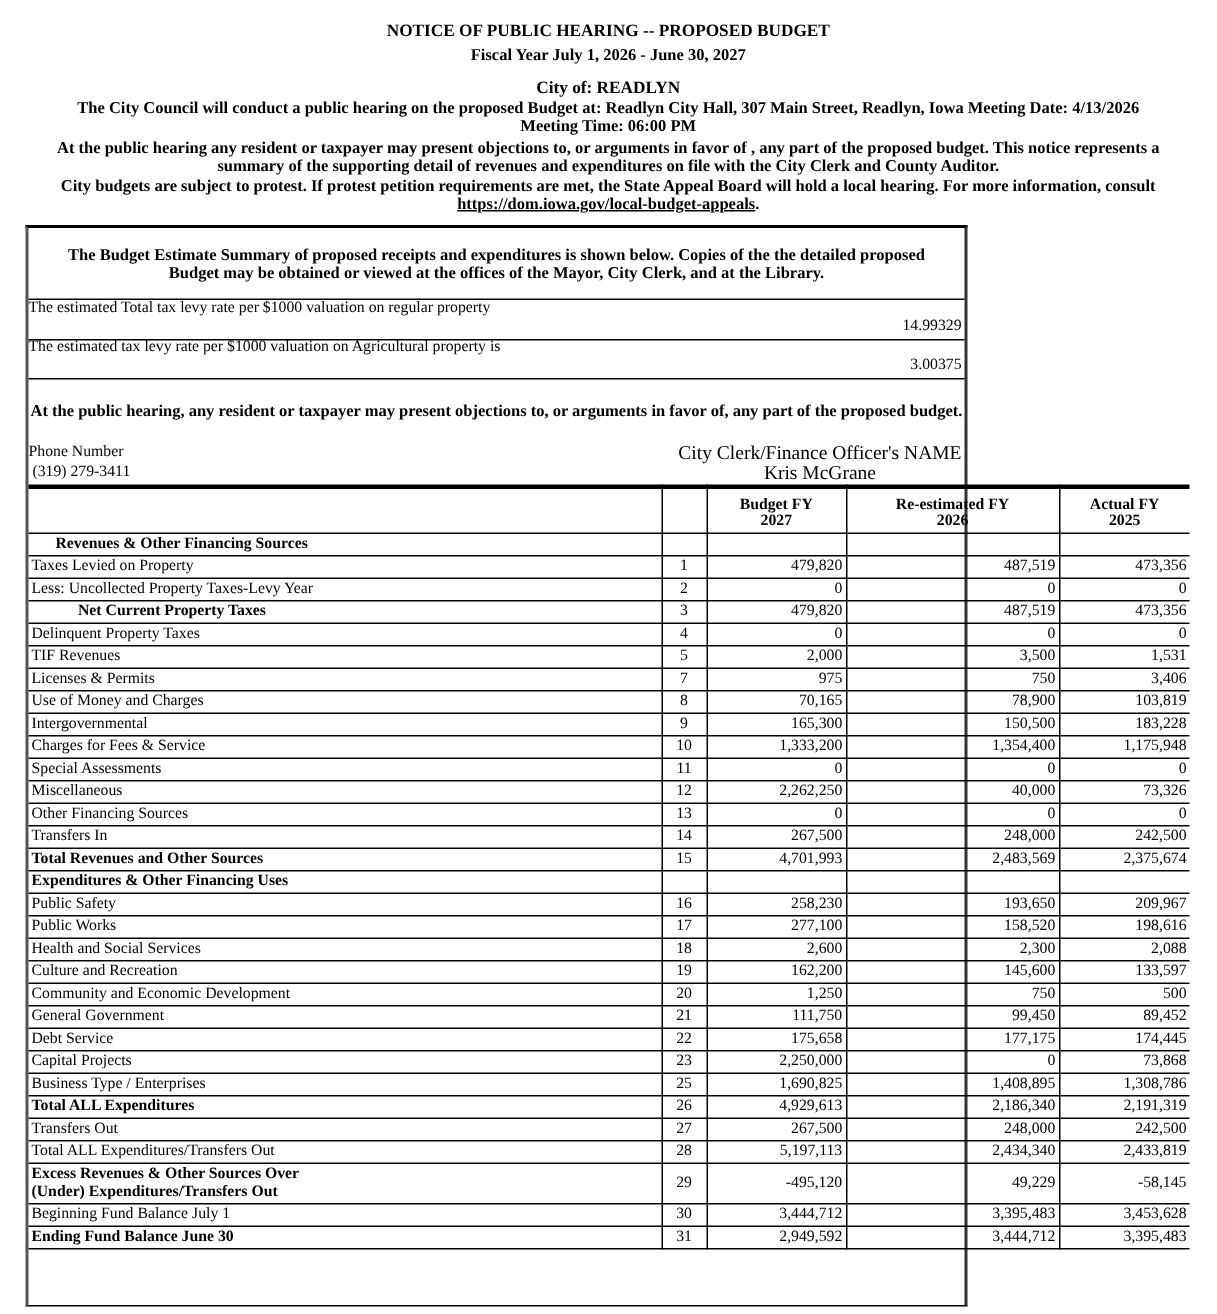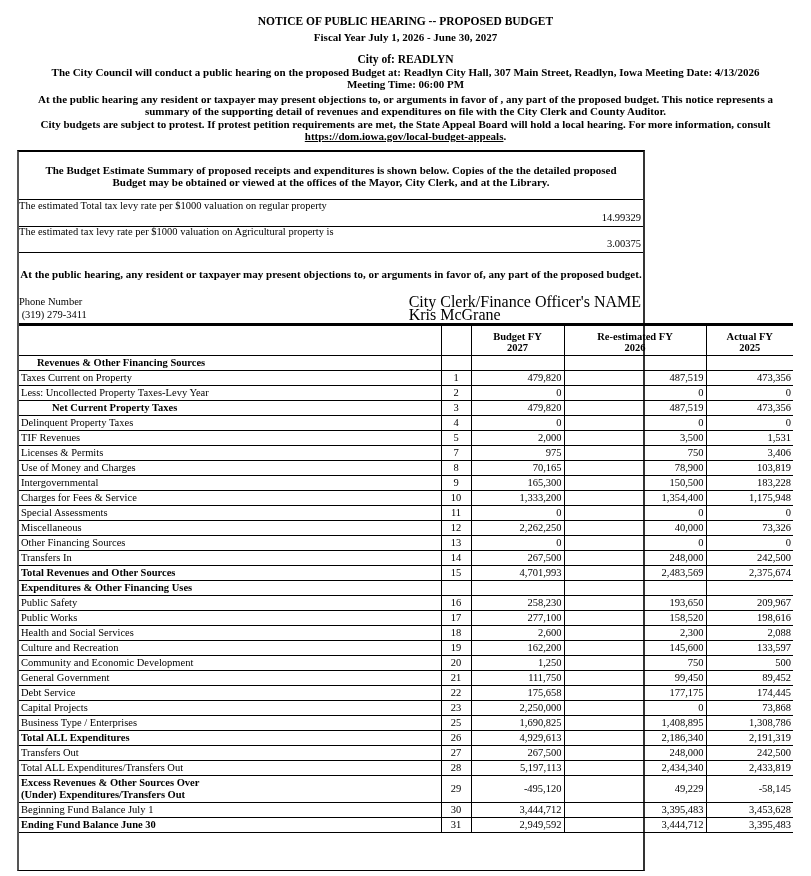--- a/index.html
+++ b/index.html
@@ -31,21 +31,21 @@
   .levy {
     position: absolute; left: 0; width: 100%; height: 26px; border-bottom: 1px solid #000; font-size: 10.5px;
   }
   .levy .lbl { position: absolute; left: 0; top: 0; }
   .levy .val { position: absolute; right: 2px; top: 12px; }
   .levy.l1 { top: 48px; }
   .levy.l2 { top: 74px; }
 
   .hearing { position: absolute; left: 0; top: 116px; width: 100%; text-align: center; font-weight: bold; font-size: 11px; }
   .phone { position: absolute; left: 0; top: 143px; font-size: 10.5px; line-height: 13px; }
-  .clerk { position: absolute; right: 2px; top: 143px; font-size: 16px; line-height: 13px; text-align: left; }
+  .clerk { position: absolute; right: 2px; top: 143px; font-size: 13px; line-height: 13px; text-align: center; }
 
   table.budget {
     position: absolute; left: 0; top: 171px; width: 100%;
     border-collapse: collapse; border-top: 3px solid #000; table-layout: fixed;
     font-size: 10.5px;
   }
   table.budget td, table.budget th {
     border: 1px solid #000; padding: 0 2px; height: 14px; line-height: 14px; box-sizing: border-box;
   }
   table.budget th { font-weight: bold; text-align: center; line-height: 11px; height: 31px; vertical-align: middle; padding-top: 2px; }
@@ -122,21 +122,21 @@
     </thead>
     <tbody id="budget-body">
         <tr class="section">
           <td class="lbl">Revenues &amp; Other Financing Sources</td>
           <td class="ln num-center"></td>
           <td class="num"></td>
           <td class="num"></td>
           <td class="num"></td>
         </tr>
         <tr>
-          <td class="lbl">Taxes Current on Property</td>
+          <td class="lbl">Taxes Levied on Property</td>
           <td class="ln num-center">1</td>
           <td class="num">479,820</td>
           <td class="num">487,519</td>
           <td class="num">473,356</td>
         </tr>
         <tr>
           <td class="lbl">Less: Uncollected Property Taxes-Levy Year</td>
           <td class="ln num-center">2</td>
           <td class="num">0</td>
           <td class="num">0</td>

